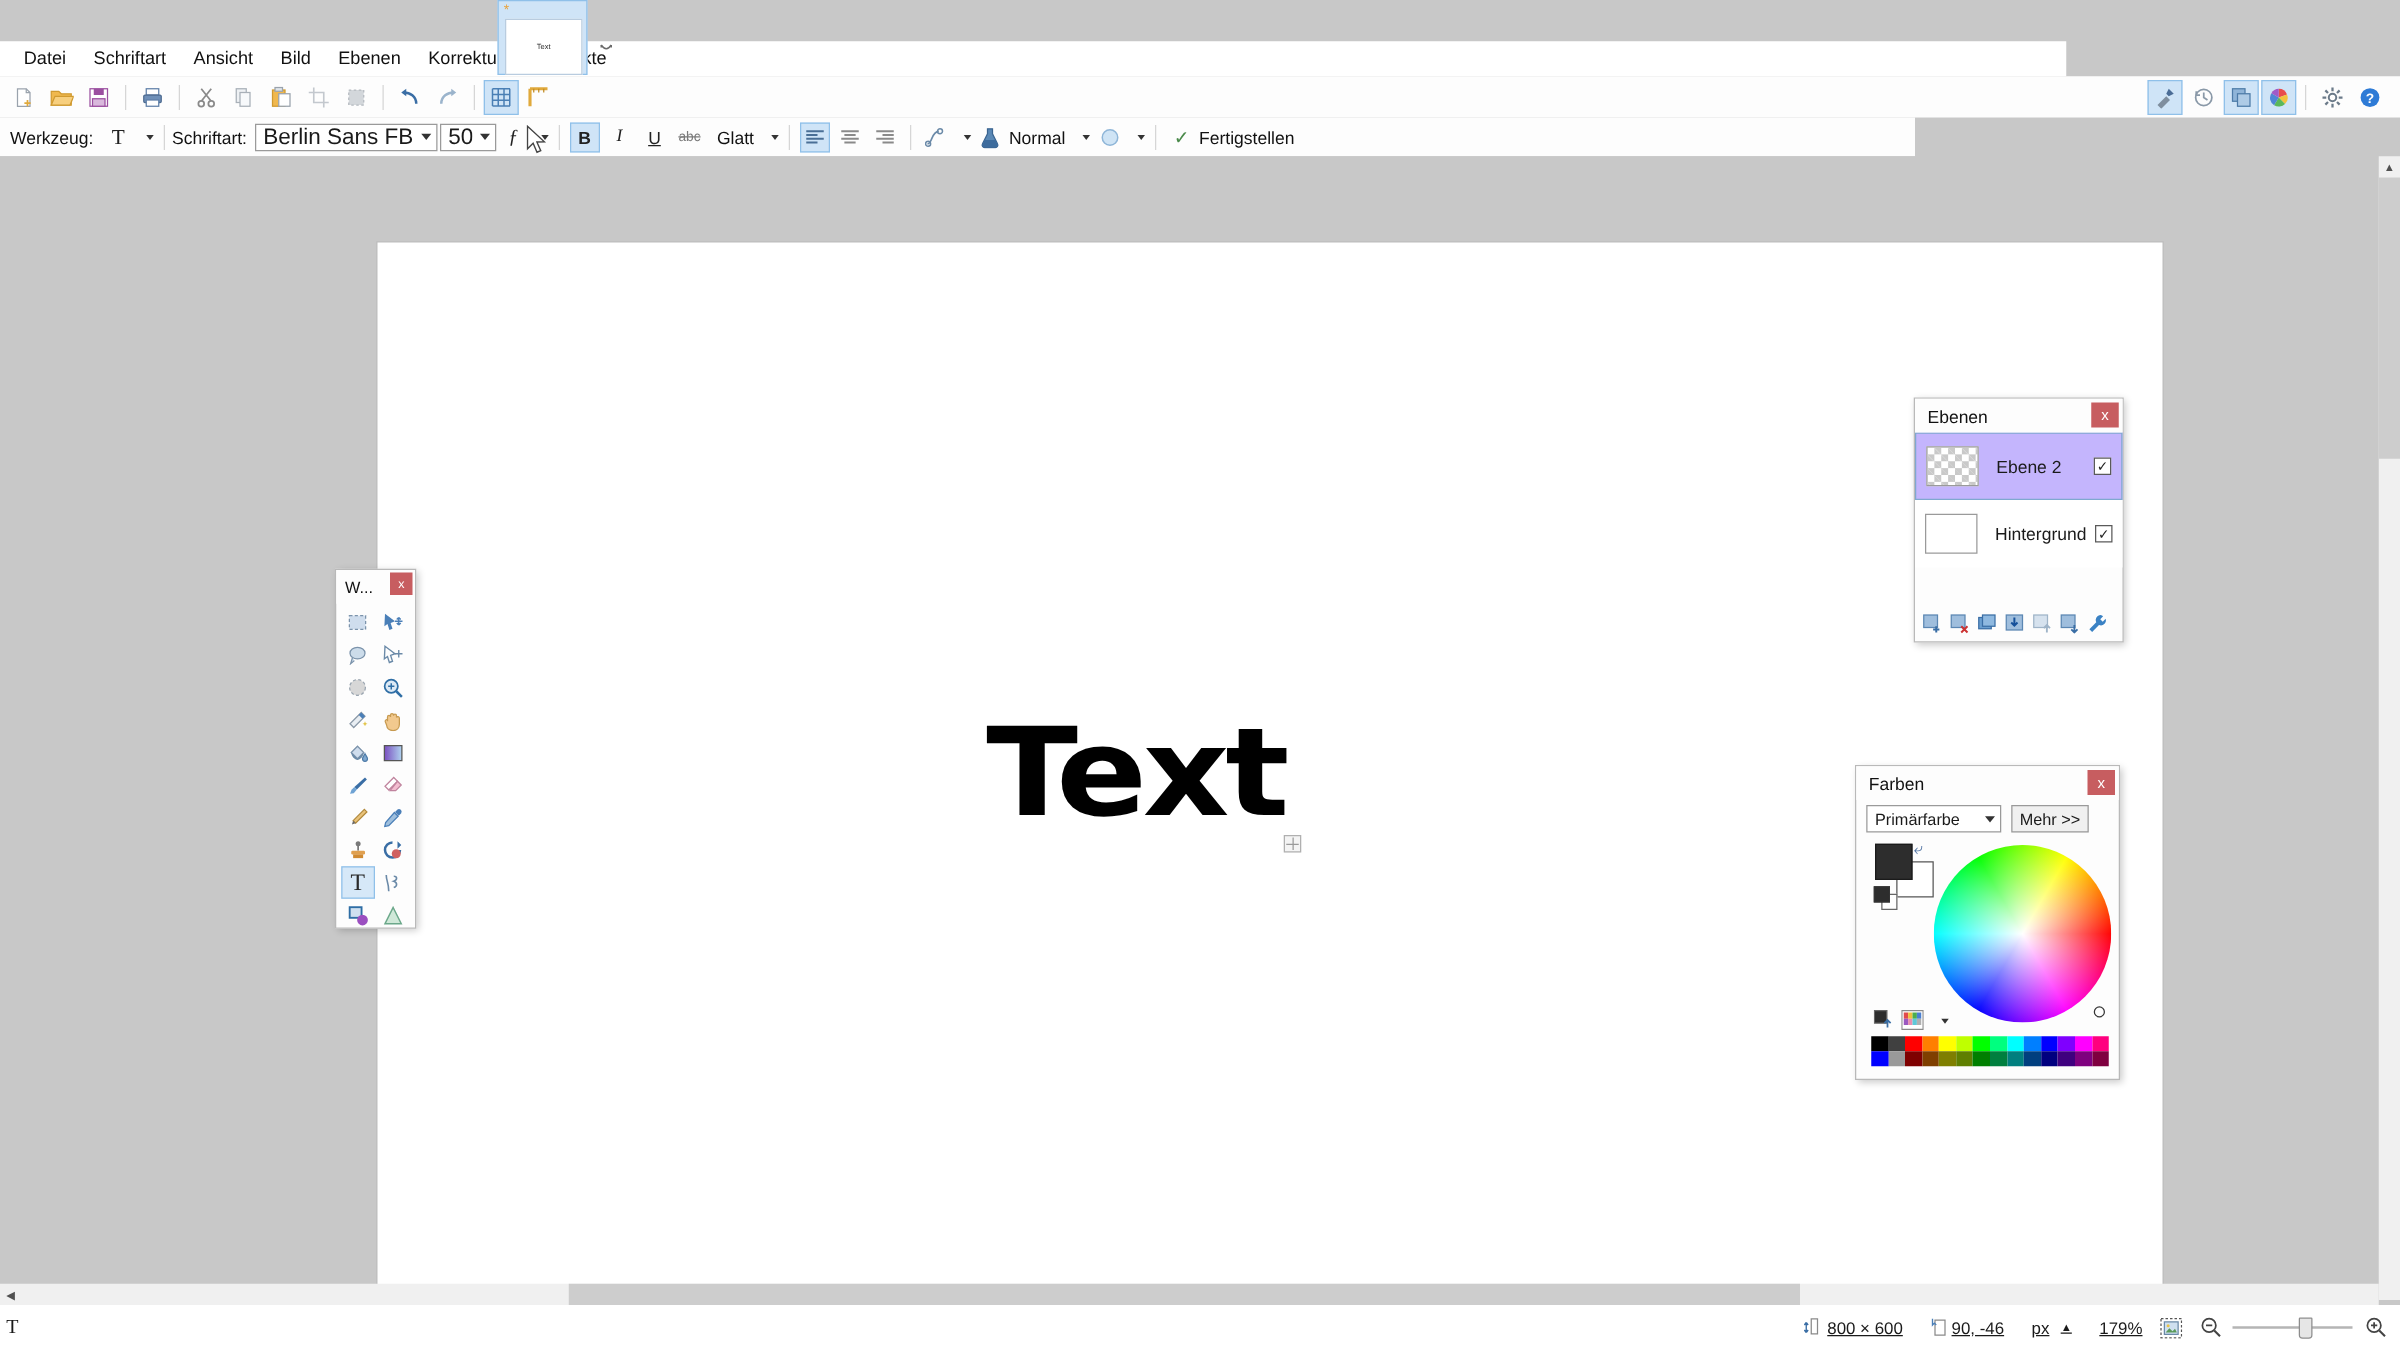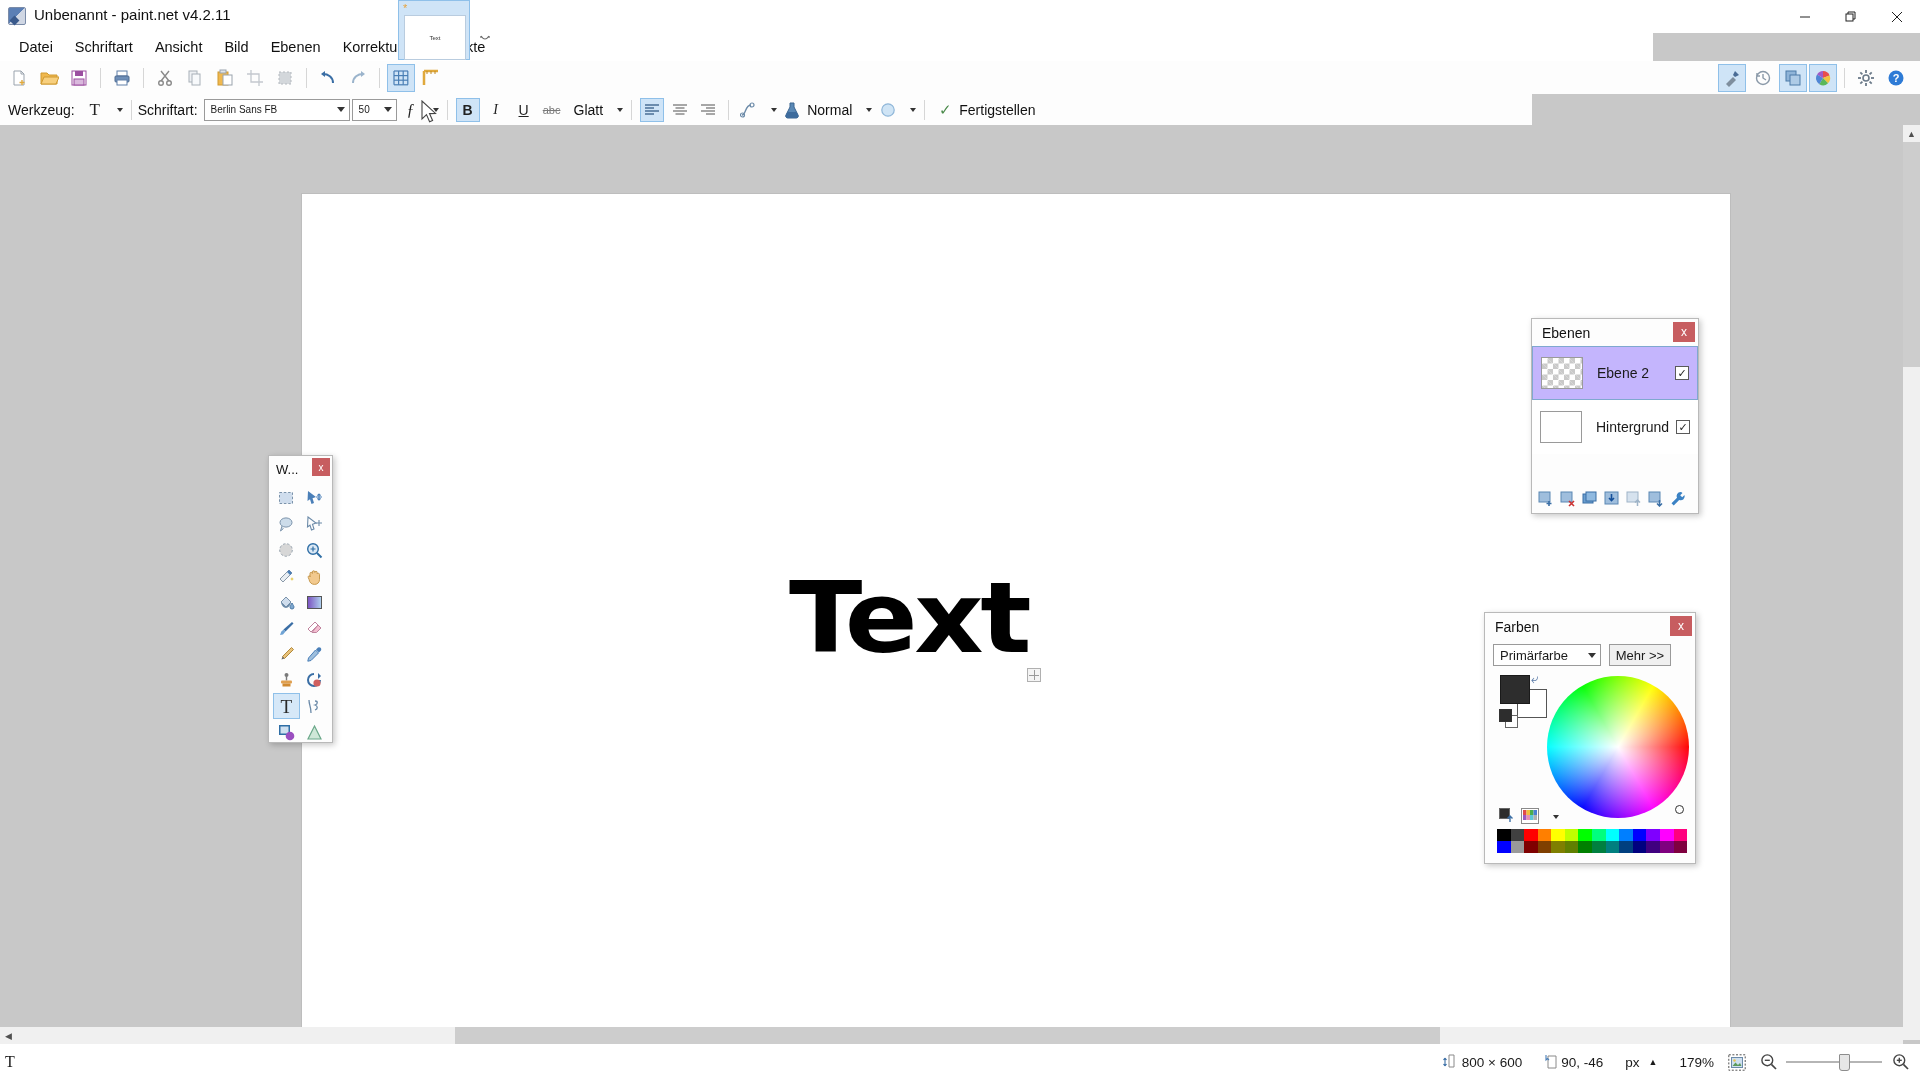--- a/index.html
+++ b/index.html
@@ -57,21 +57,21 @@
   .tb-sep { width:1px; height:20px; background:#d6d6d6; margin:0 6px; }
 
   
   .toolbar2 {
     position:absolute; left:0; top:94px; width:1532px; height:31px;
     background:#fdfdfd; display:flex; align-items:center; padding-left:8px; font-size:14px;
   }
   .tb2-label { margin-right:6px; white-space:nowrap; color:#111; }
   .combo {
     border:1px solid #9a9a9a; background:#fff; height:22px;
-    display:flex; align-items:center; padding:0 4px 0 6px; font-size:10px;
+    display:flex; align-items:center; padding:0 4px 0 6px; font-size:18px;
     position:relative;
   }
   .combo .val { flex:1; white-space:nowrap; overflow:hidden; }
   .caret { width:0;height:0;border-left:4px solid transparent;border-right:4px solid transparent;
            border-top:5px solid #333; margin-left:6px; }
   .caret.sm { border-left-width:3px;border-right-width:3px;border-top-width:4px; }
   .tb2-btn { width:24px;height:24px;display:flex;align-items:center;justify-content:center;
              margin:0 2px; font-size:14px; color:#222; }
   .tb2-btn.active { background:#cfe4f7; border:1px solid #8fc0e9; }
   .drop-arrow { width:16px;height:24px;display:flex;align-items:center;justify-content:center; }
@@ -131,21 +131,21 @@
   .vthumb { position:absolute; left:0; top:17px; width:17px; height:225px; background:#cdcdcd; }
   .hthumb { position:absolute; left:455px; top:0; width:985px; height:17px; background:#cdcdcd; }
 
   
   .statusbar {
     position:absolute; left:0; bottom:0; width:1920px; height:36px;
     background:#ffffff; display:flex; align-items:center; font-size:13.5px; color:#1a1a1a;
   }
   .status-msg { margin-left:4px; white-space:nowrap; }
   .status-right { position:absolute; right:10px; top:0; height:36px; display:flex; align-items:center; gap:0px;}
-  .sr-item { display:flex; align-items:center; margin-left:22px; white-space:nowrap; }
+  .sr-item { display:flex; align-items:center; margin-left:22px; white-space:nowrap;text-decoration:underline; }
   .zoom-slider { position:relative; width:96px; height:16px; margin:0 8px; }
   .zoom-slider .track{ position:absolute; left:0; top:7px; width:96px; height:2px; background:#b5b5b5;}
   .zoom-slider .knob{ position:absolute; left:53px; top:0px; width:11px; height:17px; background:#e6e6e6;
     border:1px solid #8d8d8d; border-radius:1px 1px 3px 3px;}
 
   
   .palette {
     position:absolute; background:#fdfdfd; border:1px solid #b9b9b9;
     box-shadow:2px 2px 6px rgba(0,0,0,0.22);
   }
@@ -231,43 +231,20 @@
   }
 
   
   .cursor { position:absolute; left:421px; top:100px; pointer-events:none; }
 </style>
 </head>
 <body>
 
 <div class="app">
 
-  <div class="titlebar">
-    <div class="title-icon"></div>
-    <div class="title-text">Unbenannt - paint.net v4.2.11</div>
-    <div class="win-btns">
-      <div class="win-btn">
-        <svg width="12" height="12" viewBox="0 0 12 12">
-            <line x1="1" y1="6" x2="11" y2="6" stroke="#222" stroke-width="1"></line>
-          </svg>
-      </div>
-      <div class="win-btn">
-        <svg width="12" height="12" viewBox="0 0 12 12">
-          <rect x="1" y="3" width="7" height="7" fill="none" stroke="#222" stroke-width="1"></rect>
-          <polyline points="3,3 3,1 10,1 10,8 8,8" fill="none" stroke="#222" stroke-width="1"></polyline>
-        </svg>
-      </div>
-      <div class="win-btn">
-        <svg width="12" height="12" viewBox="0 0 12 12">
-          <line x1="1" y1="1" x2="11" y2="11" stroke="#222" stroke-width="1"></line>
-          <line x1="11" y1="1" x2="1" y2="11" stroke="#222" stroke-width="1"></line>
-        </svg>
-      </div>
-    </div>
-  </div>
 
   <div class="menubar">
     <div class="menu-item">Datei</div>
     <div class="menu-item">Schriftart</div>
     <div class="menu-item">Ansicht</div>
     <div class="menu-item">Bild</div>
     <div class="menu-item">Ebenen</div>
     <div class="menu-item">Korrekturen</div>
     <div class="menu-item">Effekte</div>
   </div>

